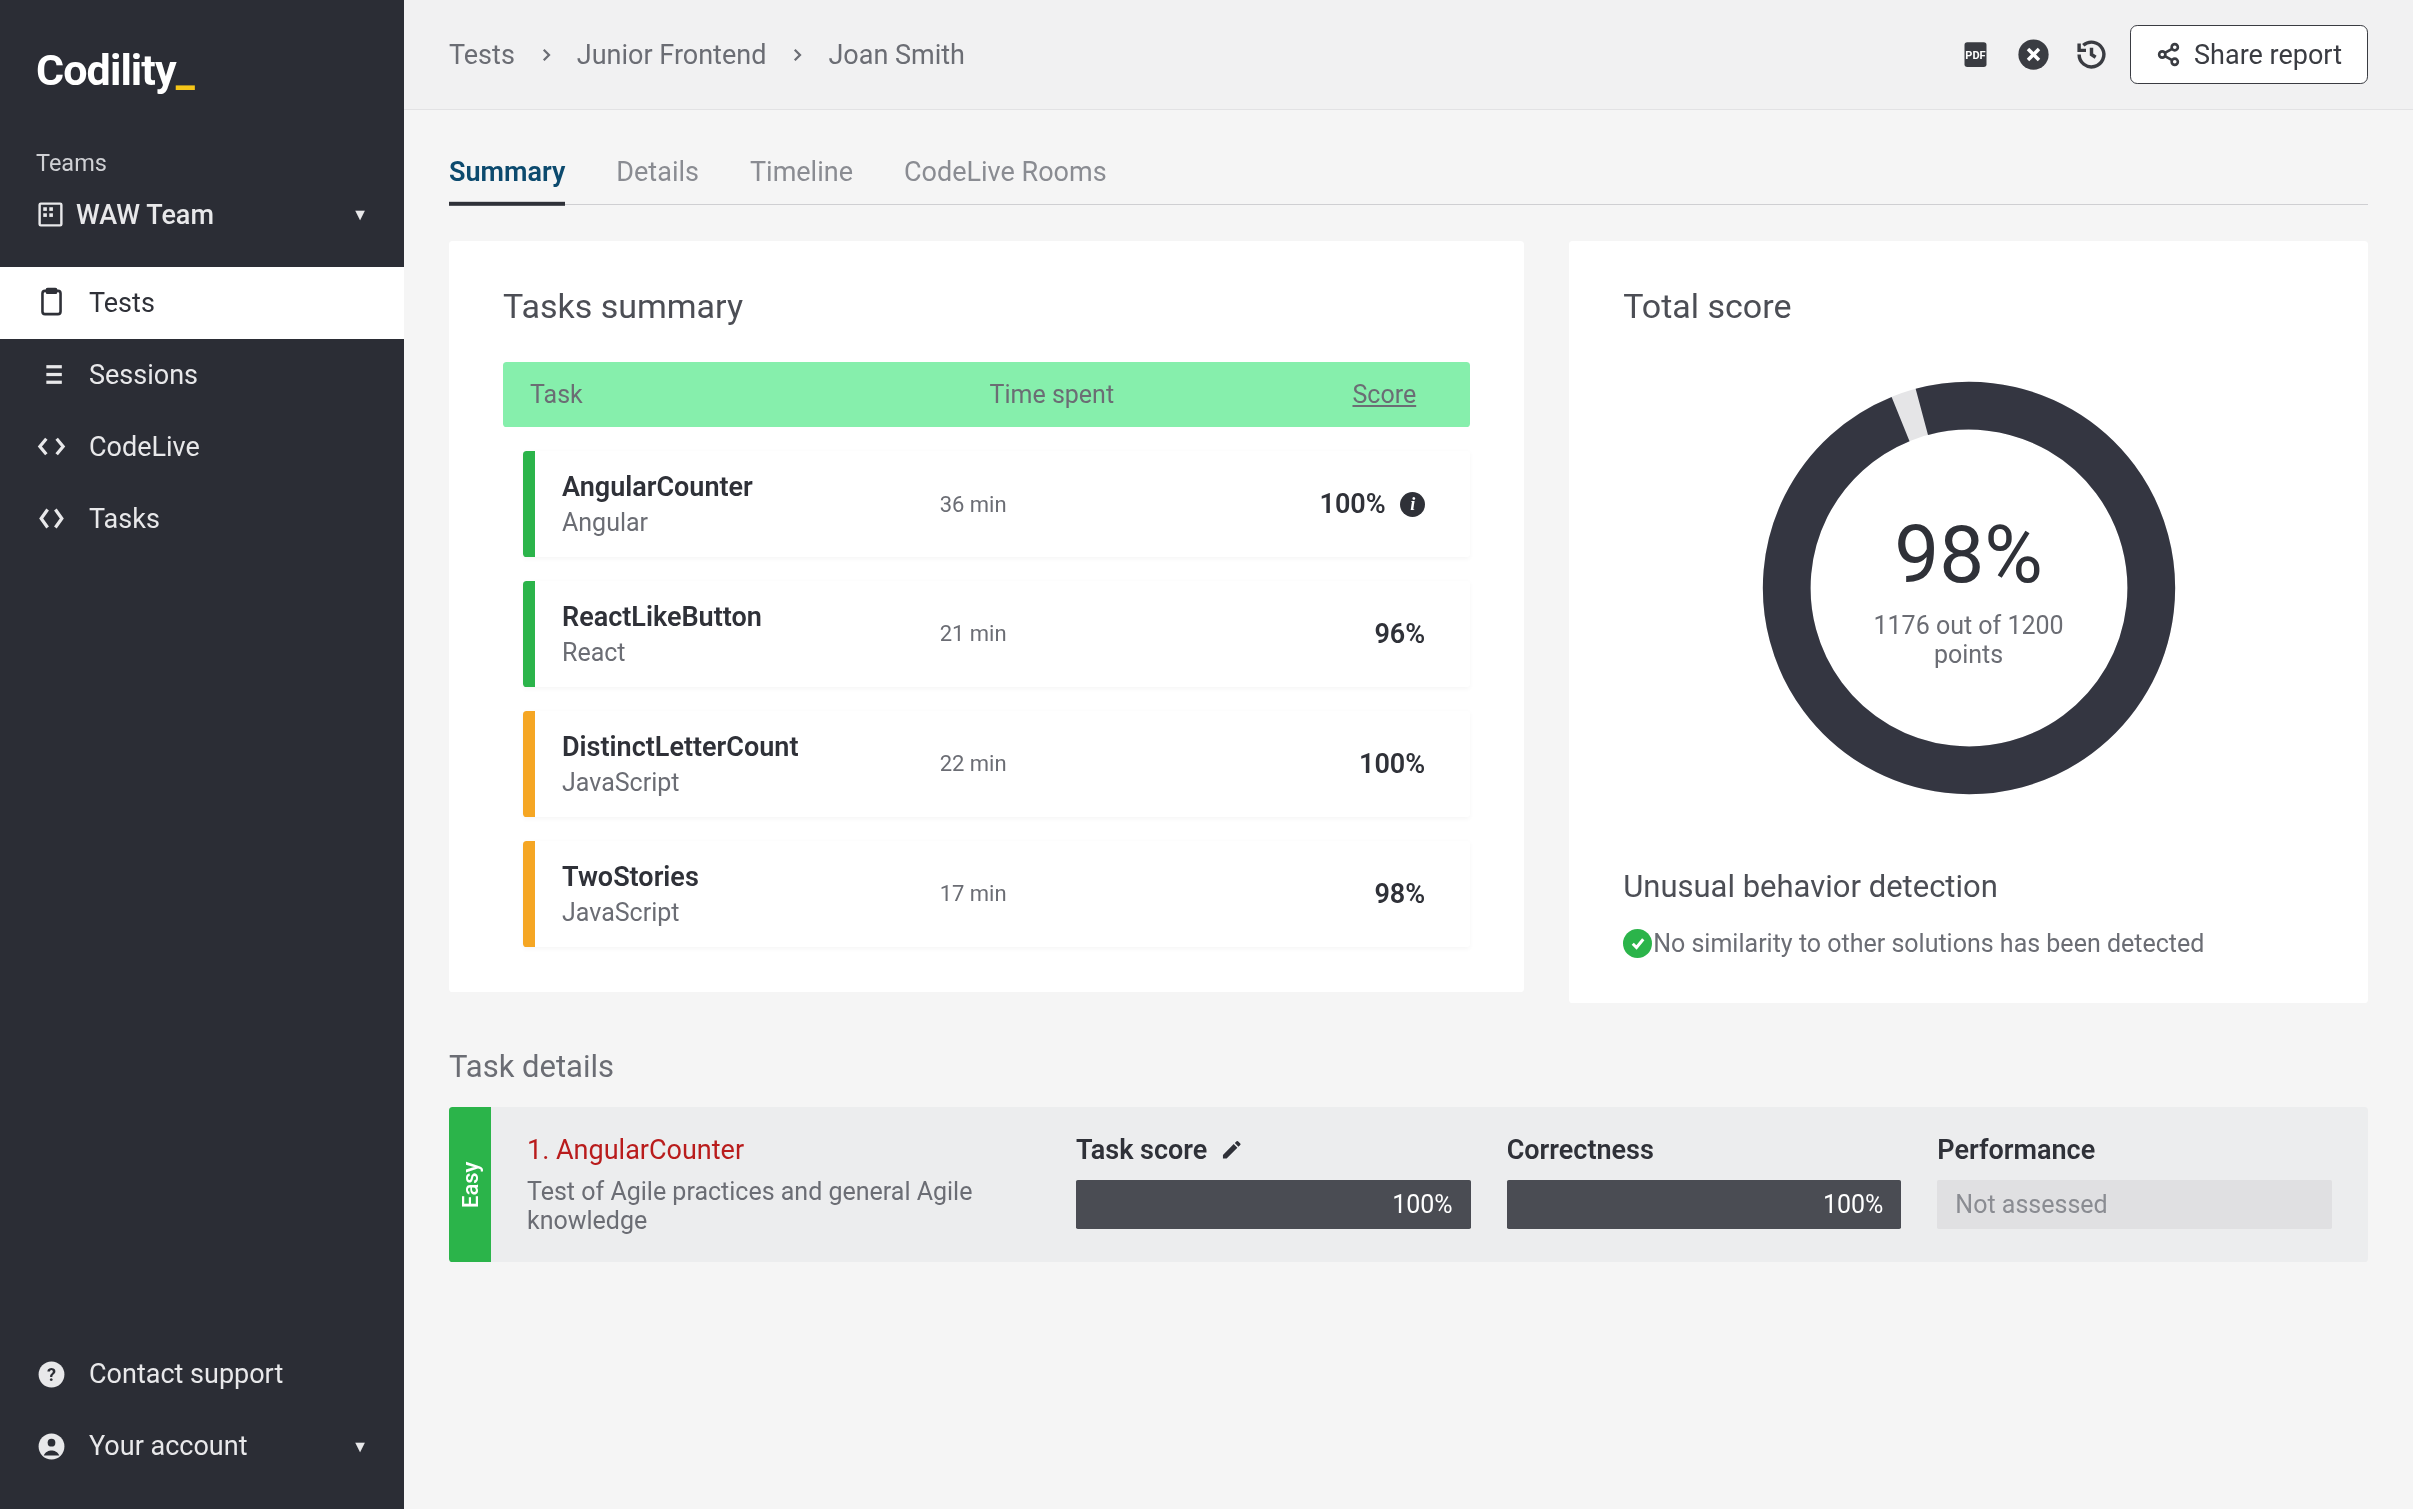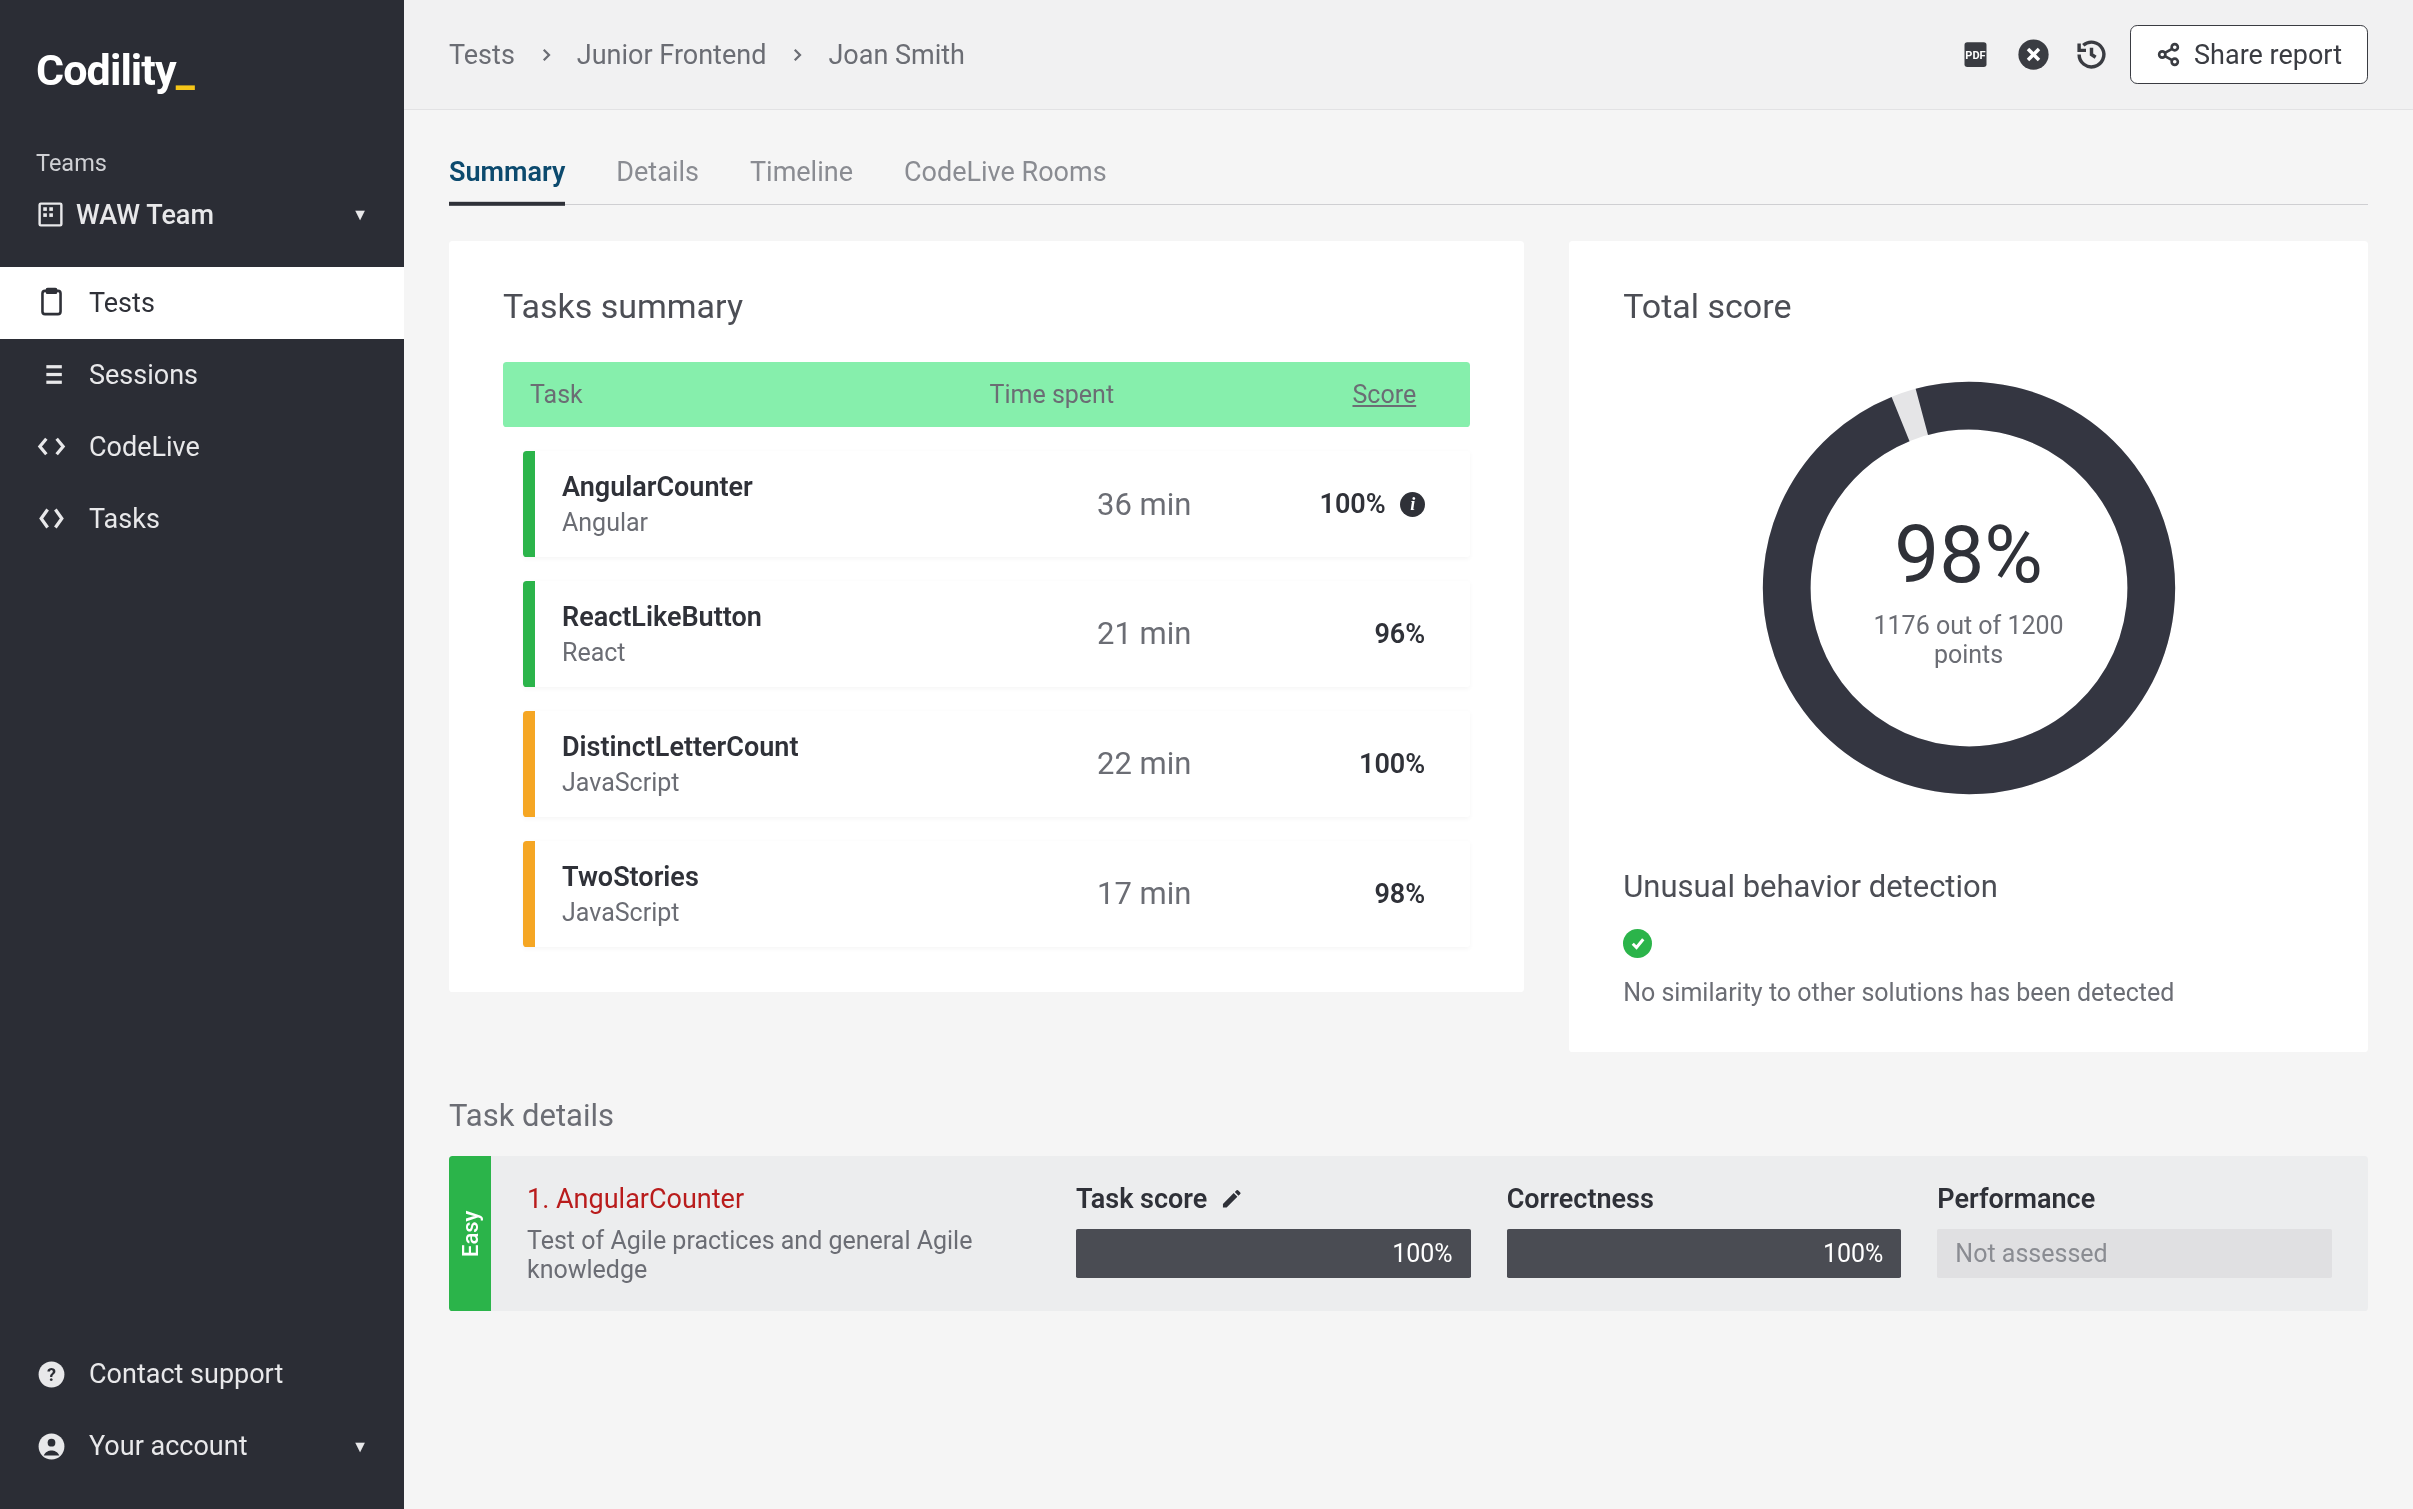--- a/index.html
+++ b/index.html
@@ -144,36 +144,36 @@
     padding: 20px 27px;
     margin-top: 23.5px;
     box-shadow: 0 1.8px 5.4px rgba(0,0,0,0.04);
     cursor:pointer;
     margin-left:20px;
   }
   .task-row.green { border-left-color:#2bb44a; }
   .task-row.amber { border-left-color:#f5a623; }
   .task-name { font-size:27px; font-weight:600; color:#2f3138; }
   .task-lang { font-size:25px; color:#6b6d74; margin-top:5.4px; }
-  .task-time { font-size:31px; color:#6b6d74; text-align:right; }
+  .task-time { font-size:22px; color:#6b6d74; text-align:left; }
   .task-score { font-size:27px; font-weight:600; text-align:right; display:flex; justify-content:flex-end; align-items:center; gap:14.5px; padding-right:18px;}
   .info-dot { width:25px; height:25px; border-radius:50%; background:#2f3138; color:#fff; font-size:18px; display:flex; align-items:center; justify-content:center; font-style:italic; font-family:serif;}
 
   .donut-wrap { display:flex; justify-content:center; padding: 9px 0 27px 0;}
   .donut { position:relative; width: 434px; height:434px; }
   .donut svg { width:100%; height:100%; }
   .donut-center {
     position:absolute; inset:0; display:flex; flex-direction:column; align-items:center; justify-content:center;
   }
   .donut-pct { font-size: 80px; font-weight:400; color:#2f3138;}
   .donut-sub { font-size:25px; color:#6b6d74; text-align:center; margin-top:9px; max-width:235px;}
 
   .ubd { margin-top:36px; }
   .ubd-title { font-size:31px; color:#4c4e55; margin-bottom:23.5px; font-weight:400;}
-  .ubd-row { display:flex; gap:20px; align-items:flex-start; font-size:25px; color:#6b6d74;flex-direction:column;}
+  .ubd-row { display:flex; gap:1px; align-items:flex-start; font-size:25px; color:#6b6d74;}
   .check { width:29px; height:29px; border-radius:50%; background:#2bb44a; display:flex; align-items:center; justify-content:center; color:#fff; flex-shrink:0;}
 
   .task-details-label { font-size:31px; color:#6b6d74; margin: 45px 0 22px 0;}
   .detail-card {
     display:flex; background:#ecedee; border-radius:3.6px; overflow:hidden;
   }
   .difficulty-flag {
     width: 42px; background:#2bb44a; color:#fff; display:flex; align-items:center; justify-content:center;
     writing-mode: vertical-rl; transform: rotate(180deg);
     font-size: 22px; font-weight:500; padding: 9px 0;

